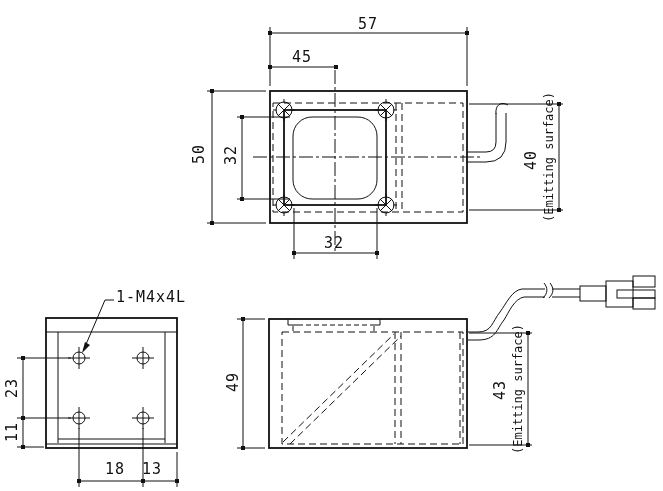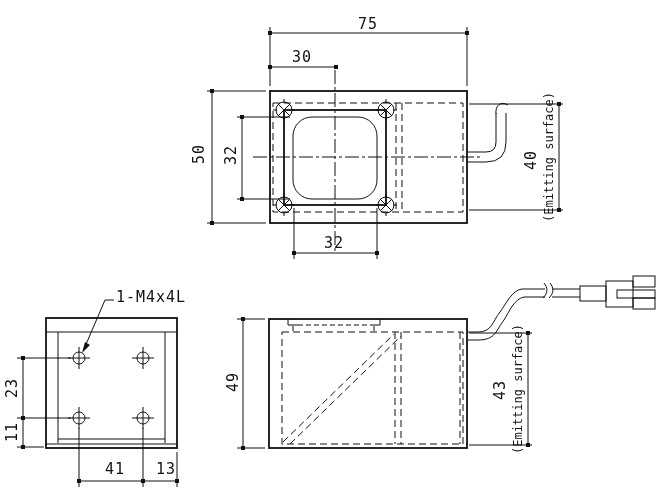--- a/index.html
+++ b/index.html
@@ -174,31 +174,31 @@
       <g>
         <rect class="s1" x="580" y="286" width="26" height="15"></rect>
         <rect class="s1" x="606" y="281" width="27" height="26"></rect>
         <rect class="s1" x="633" y="276" width="22" height="11"></rect>
         <rect class="s1" x="633" y="298" width="22" height="11"></rect>
         <rect class="s1" x="617" y="290" width="38" height="8"></rect>
       </g>
     </g>
   </svg>
 
-  <span class="lbl" style="left:368px;top:24px;">75</span>
-  <span class="lbl" style="left:302px;top:57px;">30</span>
+  <span class="lbl" style="left:368px;top:24px;">57</span>
+  <span class="lbl" style="left:302px;top:57px;">45</span>
   <span class="lbl v" style="left:199px;top:154px;">50</span>
   <span class="lbl v" style="left:231px;top:155px;">32</span>
   <span class="lbl" style="left:334px;top:243px;">32</span>
   <span class="lbl v" style="left:531px;top:160px;">40</span>
   <span class="lbl v small" style="left:549px;top:157px;">(Emitting surface)</span>
 
   <span class="lbl" style="left:151px;top:297px;">1-M4x4L</span>
   <span class="lbl v" style="left:12px;top:388px;">23</span>
   <span class="lbl v" style="left:12px;top:432px;">11</span>
-  <span class="lbl" style="left:115px;top:469px;">41</span>
-  <span class="lbl" style="left:166px;top:469px;">13</span>
+  <span class="lbl" style="left:115px;top:469px;">18</span>
+  <span class="lbl" style="left:152px;top:469px;">13</span>
 
   <span class="lbl v" style="left:233px;top:382px;">49</span>
   <span class="lbl v" style="left:500px;top:390px;">43</span>
   <span class="lbl v small" style="left:518px;top:389px;">(Emitting surface)</span>
 
 </div>
 
 </body></html>

